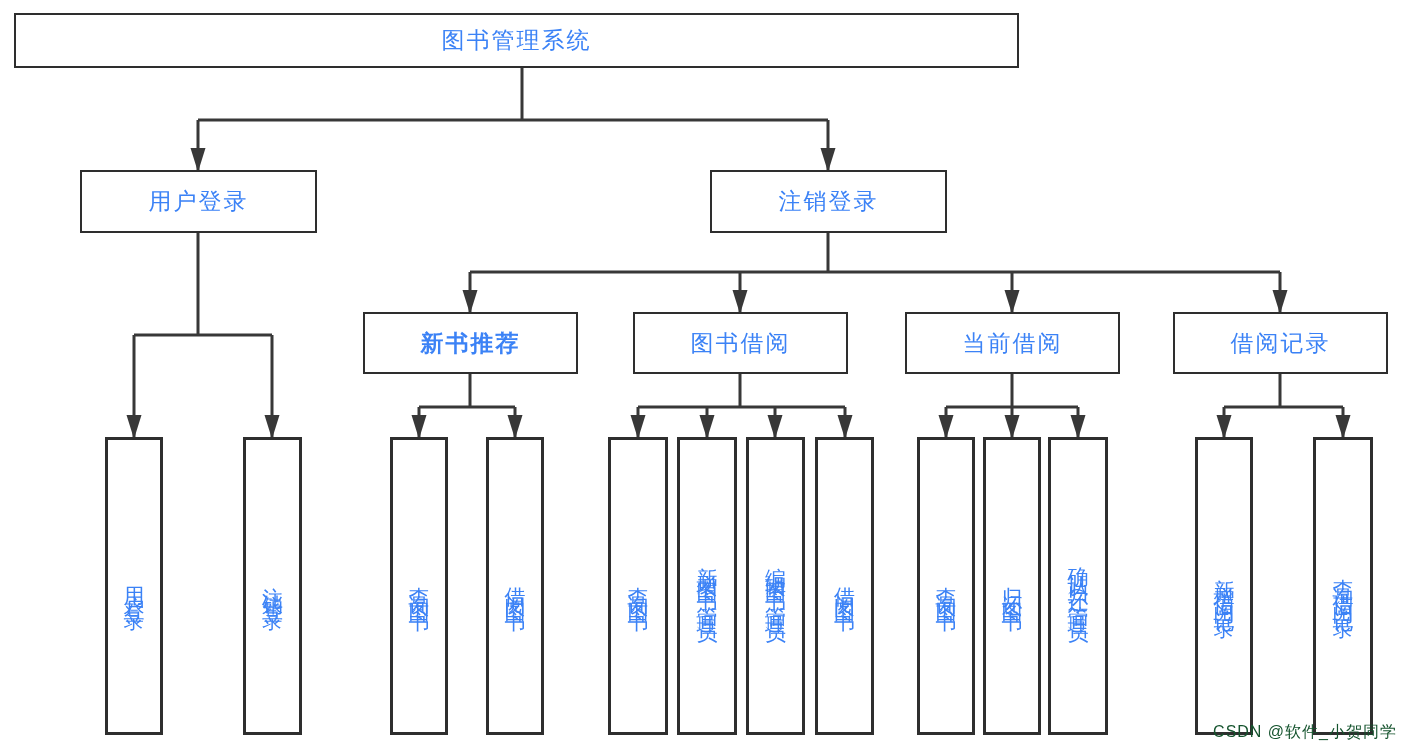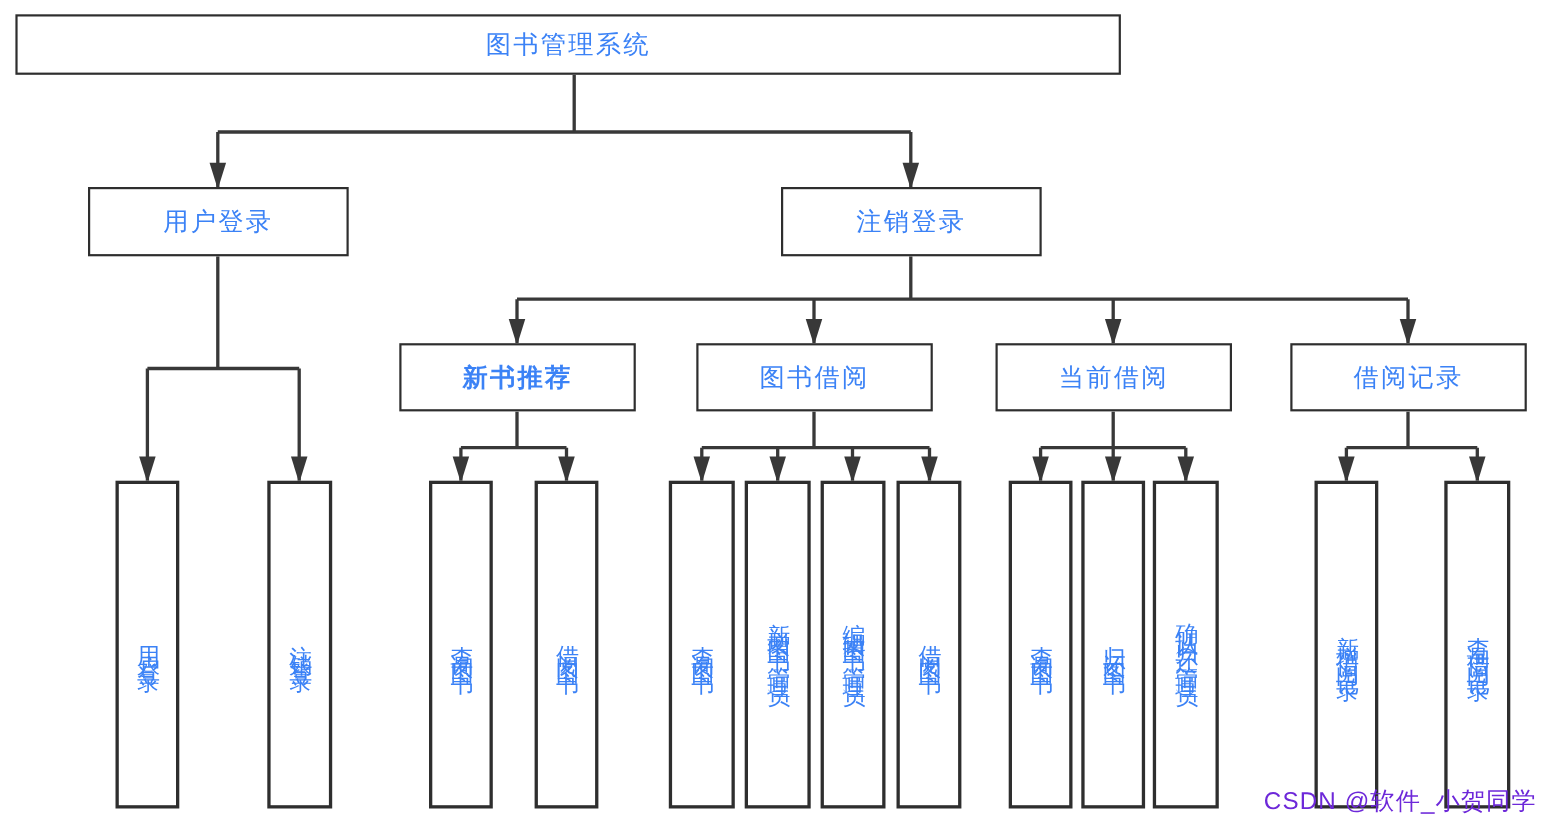--- a/index.html
+++ b/index.html
@@ -39,23 +39,23 @@
     border-width: 3px;
     font-size: 21px;
     letter-spacing: 8px;
     writing-mode: vertical-rl;
     white-space: normal;
   }
   .watermark {
     position: absolute;
     right: 8px;
     bottom: 4px;
-    font-size: 22px;
+    font-size: 16px;
     letter-spacing: 1px;
-    color: #6d28d9;
+    color: #14532d;
   }
 </style>
 </head>
 <body>
 
 <div class="canvas">
 
   <svg class="connectors" viewBox="0 0 1405 747" xmlns="http://www.w3.org/2000/svg">
     <g stroke="#383838" stroke-width="3" fill="none">
 

